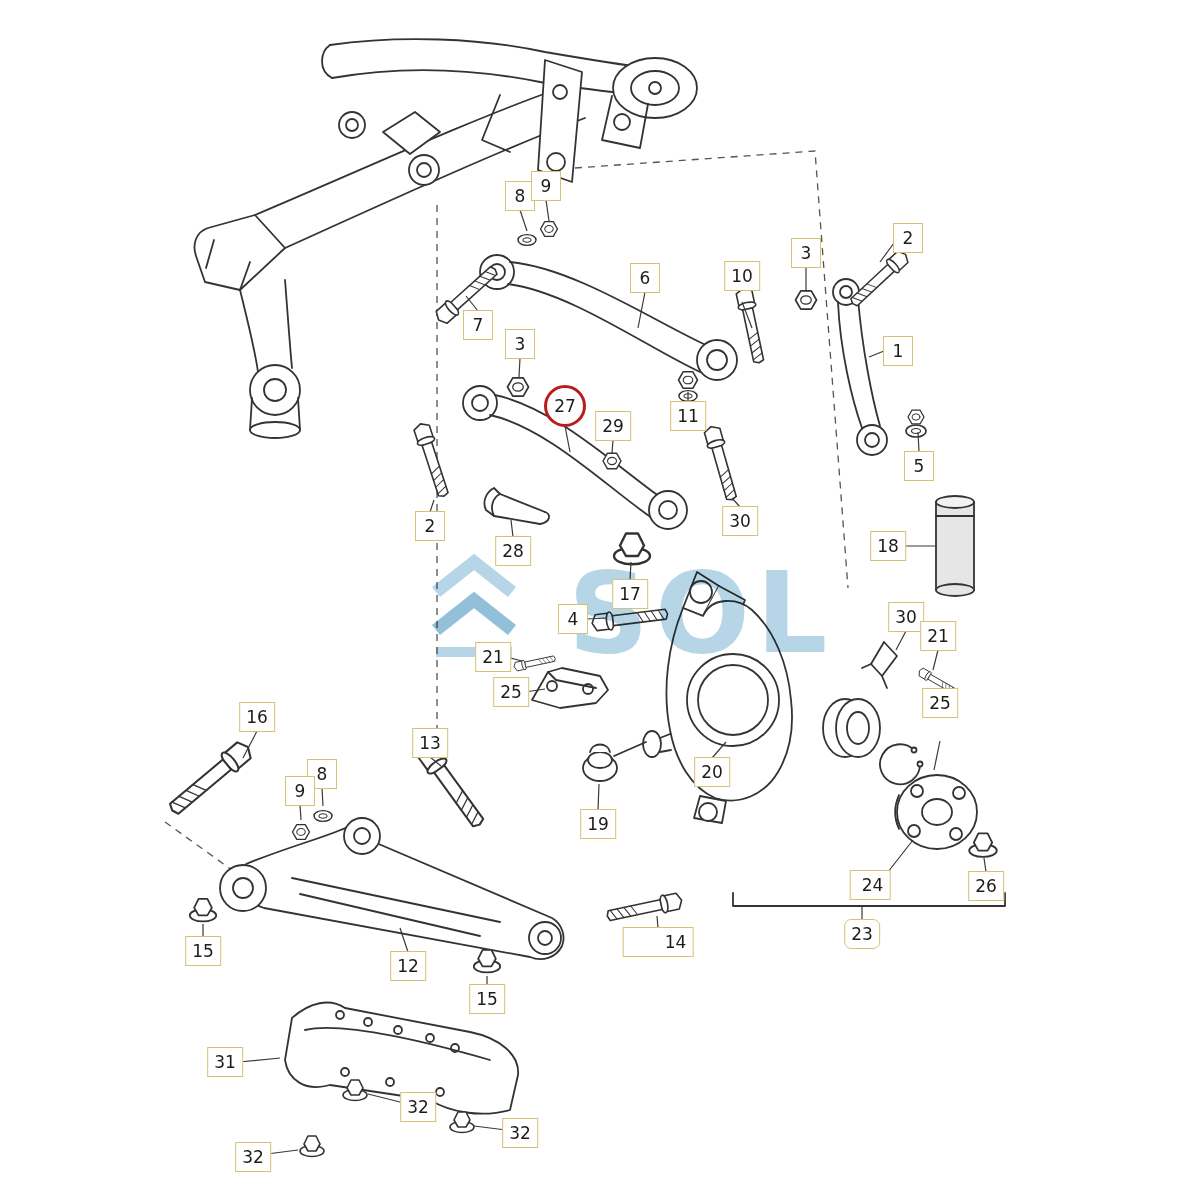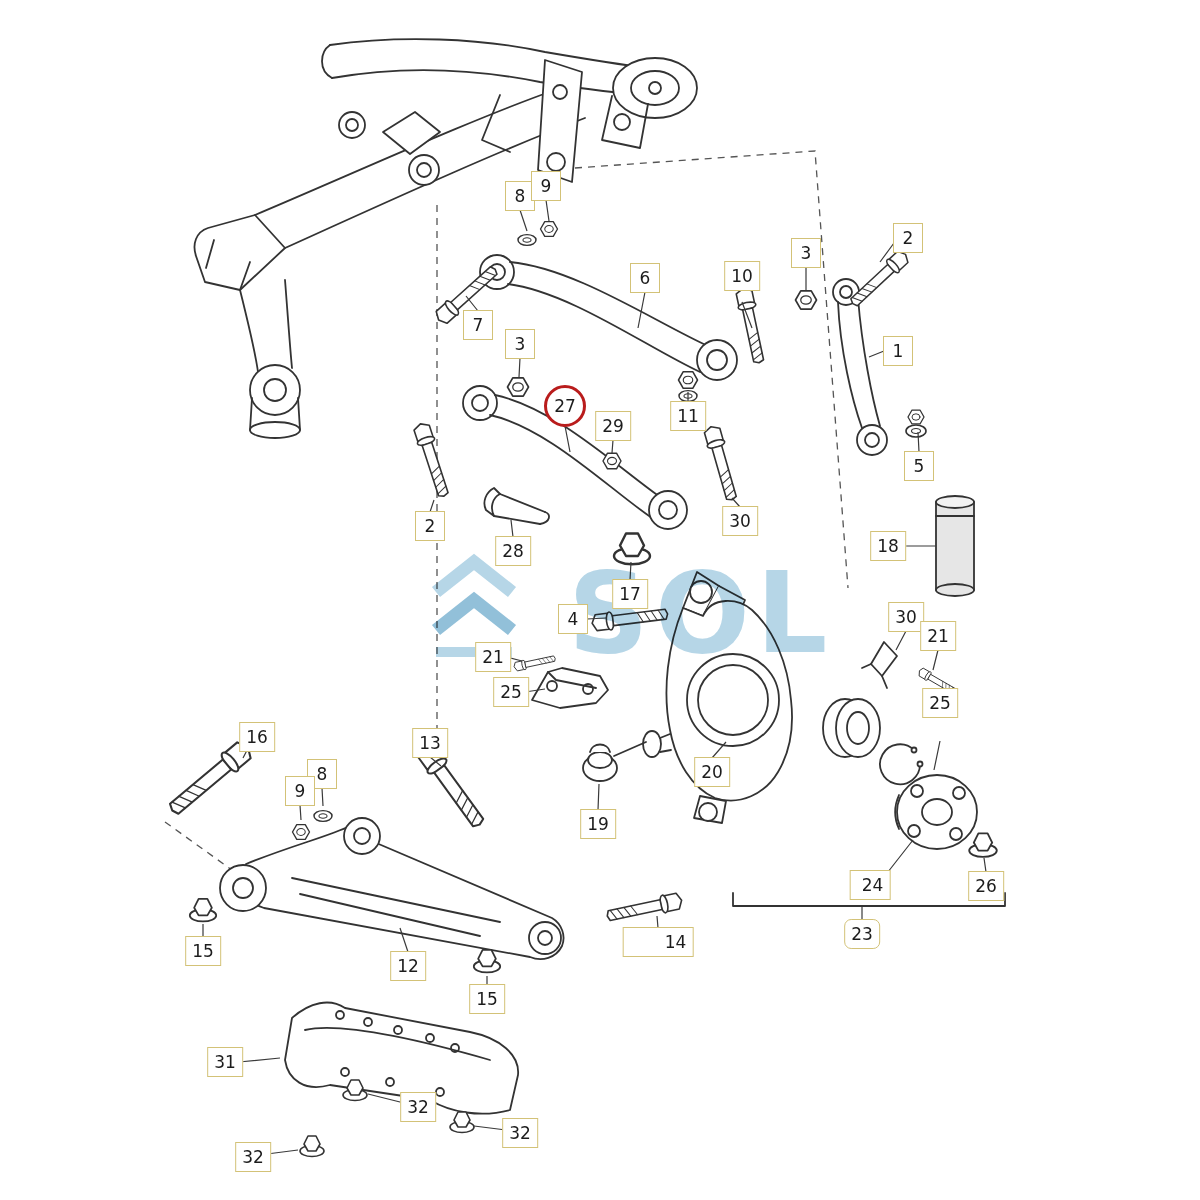--- a/index.html
+++ b/index.html
@@ -271,21 +271,21 @@
       <div class="part-label" style="left: 430px; top: 526px;">2</div>
       <div class="part-label" style="left: 513px; top: 551px;">28</div>
       <div class="part-label" style="left: 740px; top: 521px;">30</div>
       <div class="part-label" style="left: 888px; top: 546px;">18</div>
       <div class="part-label" style="left: 630px; top: 594px;">17</div>
       <div class="part-label" style="left: 573px; top: 619px;">4</div>
       <div class="part-label" style="left: 906px; top: 617px;">30</div>
       <div class="part-label" style="left: 938px; top: 636px;">21</div>
       <div class="part-label" style="left: 493px; top: 657px;">21</div>
       <div class="part-label" style="left: 511px; top: 692px;">25</div>
-      <div class="part-label" style="left: 257px; top: 717px; margin-top: 20px;">16</div>
+      <div class="part-label" style="left: 257px; top: 717px;">16</div>
       <div class="part-label" style="left: 430px; top: 743px;">13</div>
       <div class="part-label" style="left: 940px; top: 703px;">25</div>
       <div class="part-label" style="left: 712px; top: 772px;">20</div>
       <div class="part-label" style="left: 322px; top: 774px;">8</div>
       <div class="part-label" style="left: 300px; top: 791px;">9</div>
       <div class="part-label" style="left: 598px; top: 824px;">19</div>
       <div class="part-label" style="left: 870px; top: 885px; padding-left: 11px;">24</div>
       <div class="part-label" style="left: 986px; top: 886px;">26</div>
       <div class="part-label" style="left: 203px; top: 951px;">15</div>
       <div class="part-label" style="left: 408px; top: 966px;">12</div>

